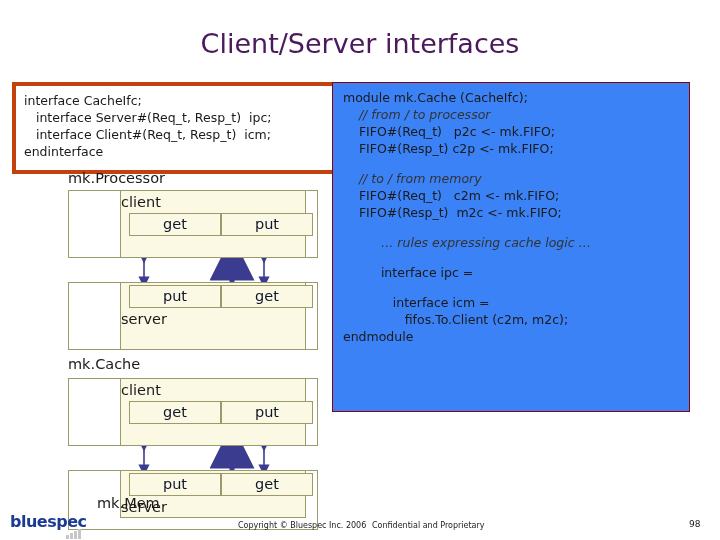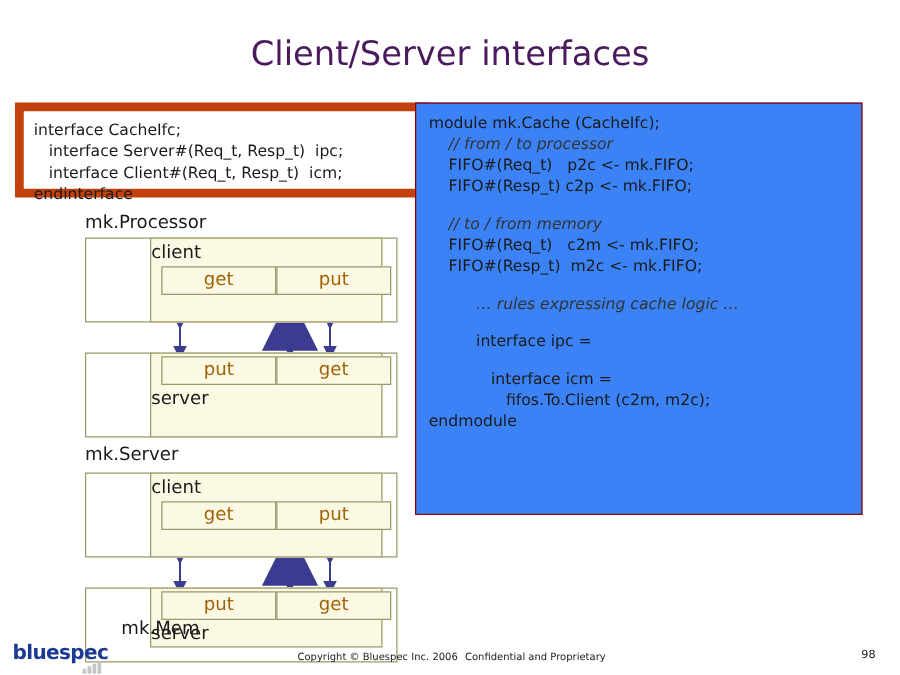--- a/index.html
+++ b/index.html
@@ -31,22 +31,22 @@
     font-family: "DejaVu Sans", sans-serif;
     letter-spacing: 0px;
   }
 
   
   .code-box-left {
     position: absolute;
     left: 12px;
     top: 82px;
     width: 332px;
-    height: 76px;
-    border: 7px solid #c2410c;
+    height: 92px;
+    border: 4px solid #c2410c;
     background: #ffffff;
     box-sizing: border-box;
     padding: 6px 8px 0 8px;
   }
   .code-box-right {
     position: absolute;
     left: 332px;
     top: 82px;
     width: 358px;
     height: 330px;
@@ -105,21 +105,21 @@
   .mini-row {
     display: flex;
     width: 100%;
   }
   .mini-cell {
     flex: 1;
     border: 1px solid #9a9a6a;
     background: #fbf8e4;
     text-align: center;
     font-size: 14.5px;
-    color: #a16207;
+    color: #0f172a;
     line-height: 21px;
     box-sizing: border-box;
     height: 23px;
   }
   .arrow-svg {
     position: absolute;
     left: 0; top: 0;
     width: 280px;
     height: 360px;
     overflow: visible;
@@ -244,21 +244,21 @@
 
     <div class="outer-box" style="left:8px; top:112px; width:250px; height:68px;"></div>
     <div class="ifc-box" style="left:60px; top:112px; width:186px; height:68px;">
       <div class="mini-row" style="padding:0 8px; padding-top:2px;">
         <div class="mini-cell">put</div>
         <div class="mini-cell">get</div>
       </div>
       <div class="ifc-title">server</div>
     </div>
 
-    <div class="mod-label" style="left:8px; top:186px;">mk.Server</div>
+    <div class="mod-label" style="left:8px; top:186px;">mk.Cache</div>
 
     <div class="outer-box" style="left:8px; top:208px; width:250px; height:68px;"></div>
     <div class="ifc-box" style="left:60px; top:208px; width:186px; height:68px;">
       <div class="ifc-title">client</div>
       <div class="mini-row" style="padding:0 8px;">
         <div class="mini-cell">get</div>
         <div class="mini-cell">put</div>
       </div>
     </div>
 

